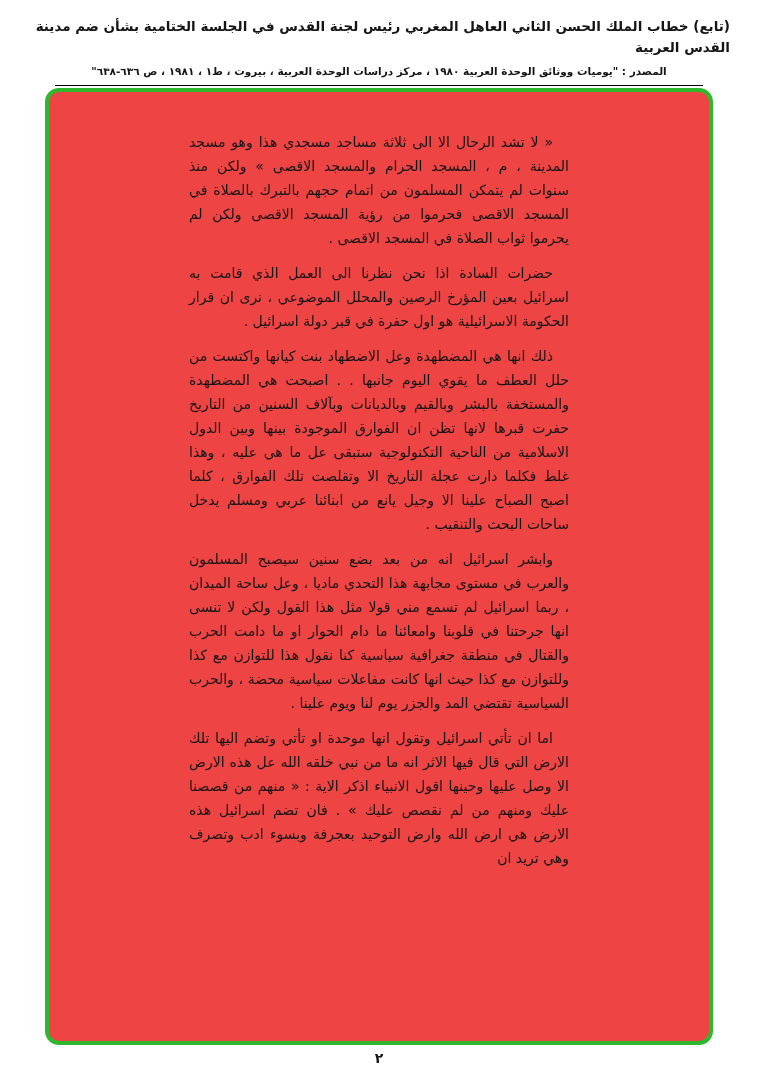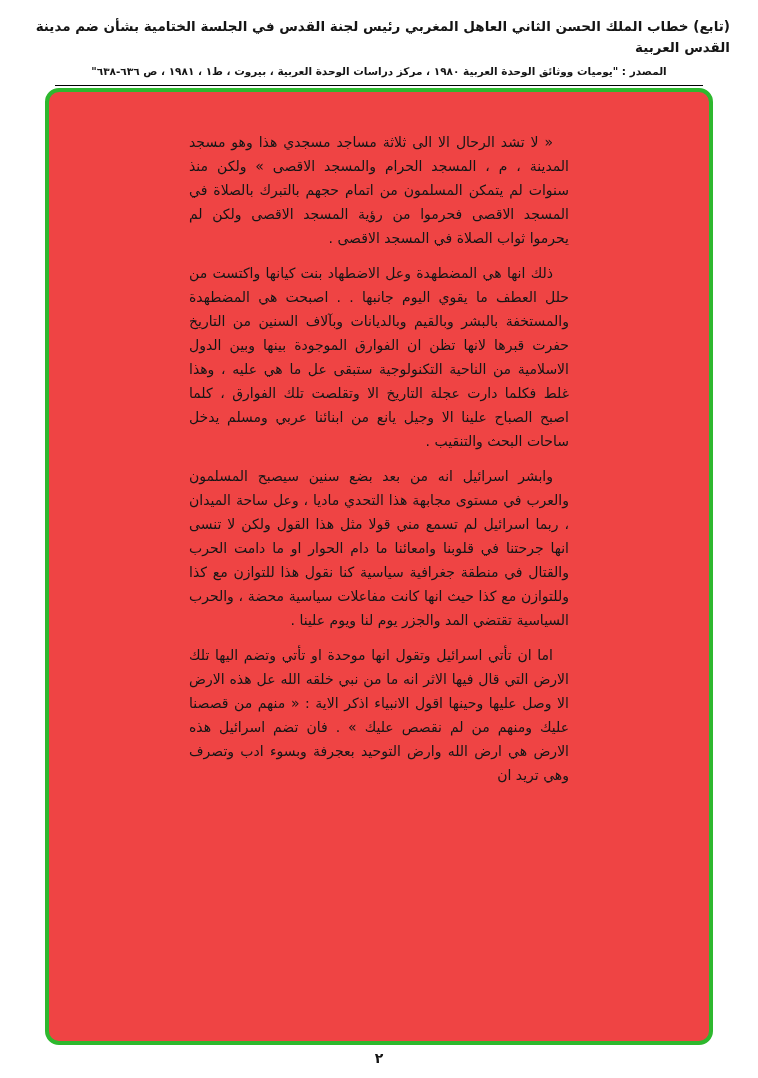--- a/index.html
+++ b/index.html
@@ -82,20 +82,21 @@
   <div class="header">
     <div class="doc-title">(تابع) خطاب الملك الحسن الثاني العاهل المغربي رئيس لجنة القدس في الجلسة الختامية بشأن ضم مدينة القدس العربية</div>
     <div class="doc-source">المصدر :  "يوميات ووثائق الوحدة العربية ١٩٨٠ ، مركز دراسات الوحدة العربية ، بيروت ، ط١ ، ١٩٨١ ، ص ٦٣٦-٦٣٨"</div>
   </div>
 
   <hr class="header-rule">
 
   <div class="content-box">
     <div class="text-column">
       <p>« لا تشد الرحال الا الى ثلاثة مساجد مسجدي هذا وهو مسجد المدينة ، م ، المسجد الحرام والمسجد الاقصى » ولكن منذ سنوات لم يتمكن المسلمون من اتمام حجهم بالتبرك بالصلاة في المسجد الاقصى فحرموا من رؤية المسجد الاقصى ولكن لم يحرموا ثواب الصلاة في المسجد الاقصى .</p>
+      <p>حضرات السادة اذا نحن نظرنا الى العمل الذي قامت به اسرائيل بعين المؤرخ الرصين والمحلل الموضوعي ، نرى ان قرار الحكومة الاسرائيلية هو اول حفرة في قبر دولة اسرائيل .</p>
       <p>ذلك انها هي المضطهدة وعل الاضطهاد بنت كيانها واكتست من حلل العطف ما يقوي اليوم جانبها . . اصبحت هي المضطهدة والمستخفة بالبشر وبالقيم وبالديانات وبآلاف السنين من التاريخ حفرت قبرها لانها تظن ان الفوارق الموجودة بينها وبين الدول الاسلامية من الناحية التكنولوجية ستبقى عل ما هي عليه ، وهذا غلط فكلما دارت عجلة التاريخ الا وتقلصت تلك الفوارق ، كلما اصبح الصباح علينا الا وجيل يانع من ابنائنا عربي ومسلم يدخل ساحات البحث والتنقيب .</p>
       <p>وابشر اسرائيل انه من بعد بضع سنين سيصبح المسلمون والعرب في مستوى مجابهة هذا التحدي ماديا ، وعل ساحة الميدان ، ربما اسرائيل لم تسمع مني قولا مثل هذا القول ولكن لا تنسى انها جرحتنا في قلوبنا وامعائنا ما دام الحوار او ما دامت الحرب والقتال في منطقة جغرافية سياسية كنا نقول هذا للتوازن مع كذا وللتوازن مع كذا حيث انها كانت مفاعلات سياسية محضة ، والحرب السياسية تقتضي المد والجزر يوم لنا ويوم علينا .</p>
       <p>اما ان تأتي اسرائيل وتقول انها موحدة او تأتي وتضم اليها تلك الارض التي قال فيها الاثر انه ما من نبي خلقه الله عل هذه الارض الا وصل عليها وحينها اقول الانبياء اذكر الاية : « منهم من قصصنا عليك ومنهم من لم نقصص عليك » .  فان تضم اسرائيل هذه الارض هي ارض الله وارض التوحيد بعجرفة وبسوء ادب وتصرف وهي تريد ان</p>
     </div>
   </div>
 
   <div class="page-number">٢</div>
 
 </div>
 

